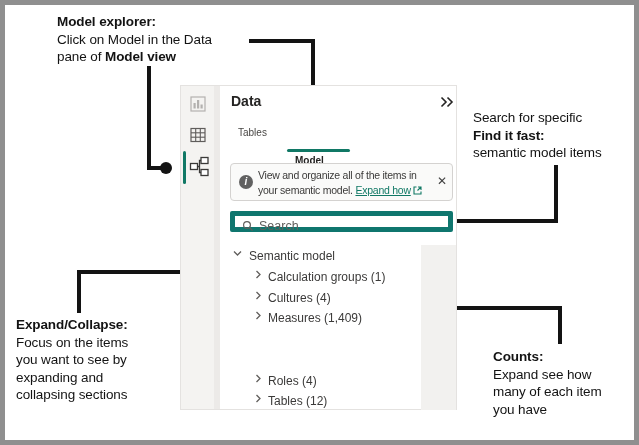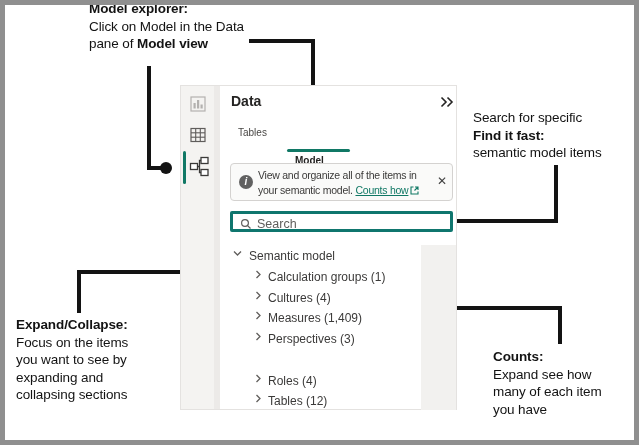--- a/index.html
+++ b/index.html
@@ -66,21 +66,21 @@
     letter-spacing: -0.25px; white-space: nowrap;
   }
   .learn { color: #107865; text-decoration: underline; cursor: pointer; }
   .ext-ic { display: inline-block; vertical-align: -1px; margin-left: 2px; }
   .banner-close {
     position: absolute; right: 5px; top: 10px;
     font-size: 12px; color: #424242; cursor: pointer; line-height: 14px;
   }
   .searchbox {
     position: absolute; left: 49px; top: 125px; width: 223px; height: 21px;
-    background: #ffffff; border: 3px solid #0f766e; border-radius: 2px;
+    background: #ffffff; border: 5px solid #0f766e; border-radius: 2px;
   }
   .searchbox input {
     position: absolute; left: 24px; top: 0; width: 190px; height: 19px;
     border: none; outline: none; font-size: 12.5px; color: #3b3a39;
     font-family: "Liberation Sans", sans-serif; background: transparent;
   }
   .searchbox input::placeholder { color: #605e5c; opacity: 1; }
   .search-ic { position: absolute; left: 7px; top: 4px; }
   .gutter { position: absolute; left: 240px; top: 159px; width: 35px; height: 165px; background: #f2f1ef; }
   .tree-row { position: absolute; height: 15px; cursor: pointer; white-space: nowrap; }
@@ -89,21 +89,21 @@
   .root-row { left: 49px; }
   .root-row .chev { left: 2px; }
   .root-row .tree-label { margin-left: 19px; }
   .child-row { left: 70px; }
   .child-row .chev { left: 2px; }
   .child-row .tree-label { margin-left: 17px; }
 </style>
 </head>
 <body>
 
-<div class="ann" style="left:57px; top:0;margin-left:32px;">
+<div class="ann" style="left:57px; top:13px;">
   <div><b>Model explorer:</b></div>
   <div>Click on Model in the Data</div>
   <div><span>pane of </span><b>Model view</b></div>
 </div>
 
 <div class="ann" style="left:473px; top:109px;">
   <div>Search for specific</div>
   <div><b>Find it fast:</b></div>
   <div>semantic model items</div>
 </div>
@@ -175,21 +175,21 @@
   </svg>
 
   <div class="tab tab-tables">Tables</div>
   <div class="tab tab-model">Model</div>
   <div class="tab-underline"></div>
 
   <div class="banner">
     <div class="info-ic">i</div>
     <div class="banner-text">
       <span>View and organize all of the items in</span><br>
-      <span>your semantic model. </span><span class="learn">Counts how</span><svg class="ext-ic" width="9" height="9" viewBox="0 0 9 9">
+      <span>your semantic model. </span><span class="learn">Expand how</span><svg class="ext-ic" width="9" height="9" viewBox="0 0 9 9">
         <path d="M3.5 1 H1 V8 H8 V5.5" fill="none" stroke="#107865" stroke-width="1.1"></path>
         <path d="M5 1 H8 V4 M8 1 L4.5 4.5" fill="none" stroke="#107865" stroke-width="1.1"></path>
       </svg>
     </div>
     <span class="banner-close">✕</span>
   </div>
 
   <div class="searchbox">
     <svg class="search-ic" width="12" height="12" viewBox="0 0 12 12">
       <circle cx="5" cy="5" r="3.4" fill="none" stroke="#605e5c" stroke-width="1.2"></circle>
@@ -218,26 +218,20 @@
         <polyline points="3.5,2 7,5.5 3.5,9" fill="none" stroke="#605e5c" stroke-width="1.3"></polyline>
       </svg>
     <span class="tree-label">Cultures (4)</span>
   </div>
   <div class="tree-row child-row" style="top:222px;">
     <svg class="chev" width="11" height="11" viewBox="0 0 11 11">
         <polyline points="3.5,2 7,5.5 3.5,9" fill="none" stroke="#605e5c" stroke-width="1.3"></polyline>
       </svg>
     <span class="tree-label">Measures (1,409)</span>
   </div>
-  <div class="tree-row child-row" style="top:243px;">
-    <svg class="chev" width="11" height="11" viewBox="0 0 11 11">
-        <polyline points="3.5,2 7,5.5 3.5,9" fill="none" stroke="#605e5c" stroke-width="1.3"></polyline>
-      </svg>
-    <span class="tree-label">Perspectives (3)</span>
-  </div>
   <div class="tree-row child-row" style="top:285px;">
     <svg class="chev" width="11" height="11" viewBox="0 0 11 11">
         <polyline points="3.5,2 7,5.5 3.5,9" fill="none" stroke="#605e5c" stroke-width="1.3"></polyline>
       </svg>
     <span class="tree-label">Roles (4)</span>
   </div>
   <div class="tree-row child-row" style="top:305px;">
     <svg class="chev" width="11" height="11" viewBox="0 0 11 11">
         <polyline points="3.5,2 7,5.5 3.5,9" fill="none" stroke="#605e5c" stroke-width="1.3"></polyline>
       </svg>

